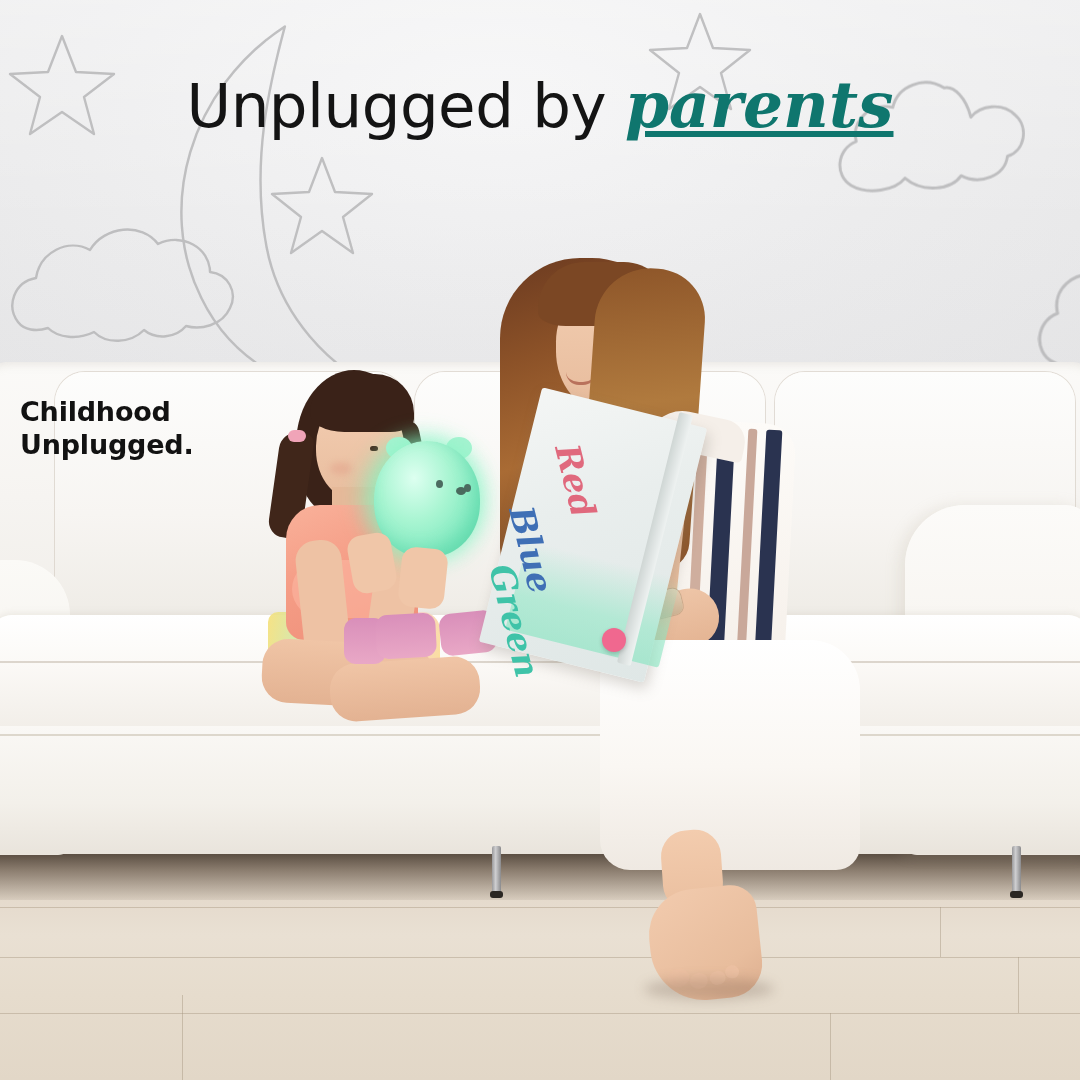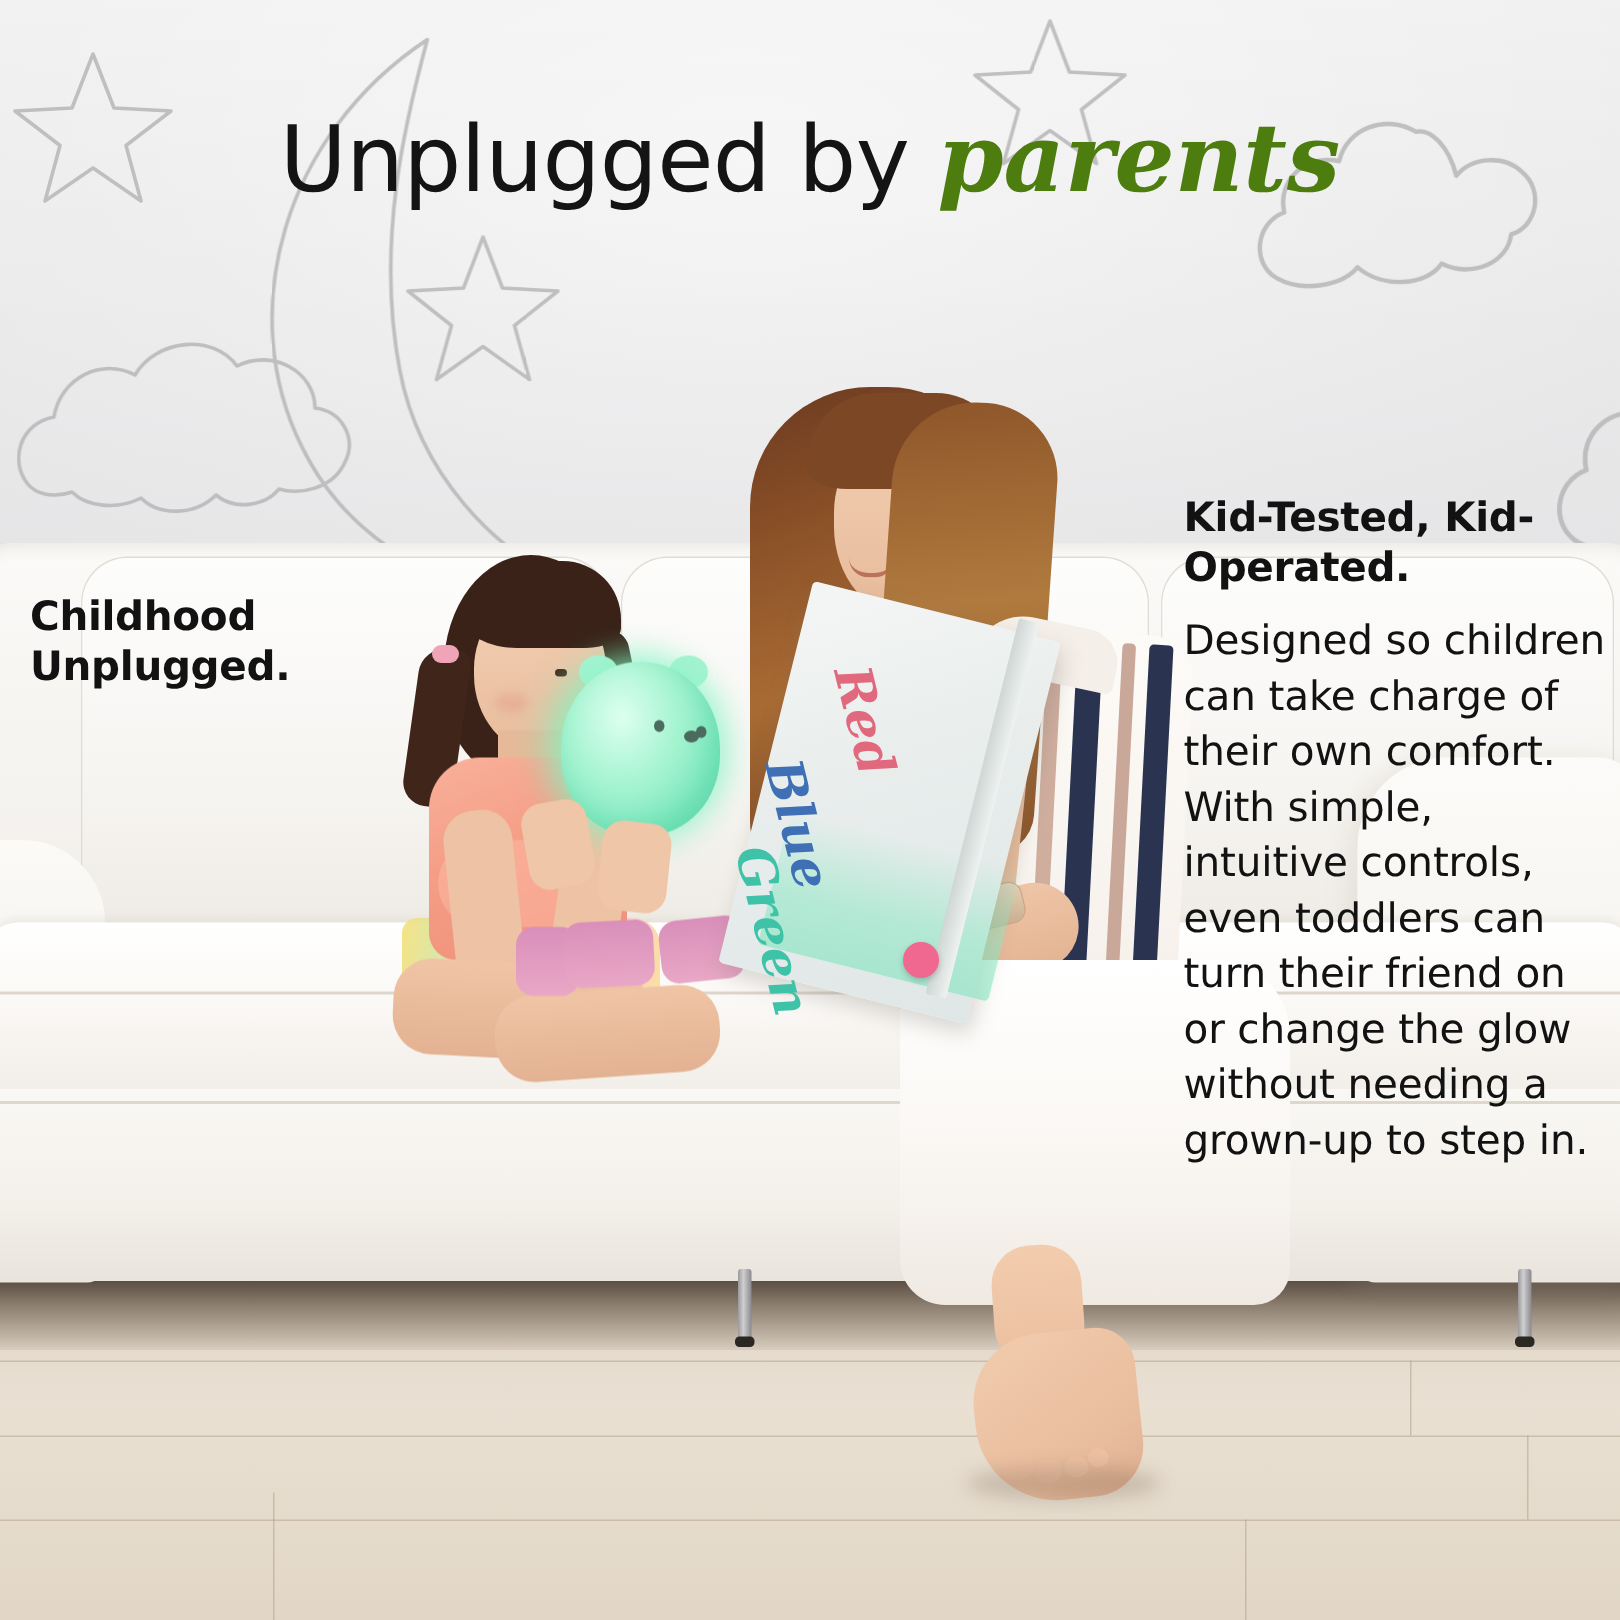--- a/index.html
+++ b/index.html
@@ -168,22 +168,22 @@
     background:linear-gradient(180deg,rgba(150,235,200,0) 0%,rgba(140,232,196,.55) 60%,rgba(130,228,190,.6) 100%);
     transform:rotate(14deg);border-radius:3px;}
 
   
   .headline{
     position:absolute;left:0;top:74px;width:1080px;text-align:center;
     font-size:61px;color:#141414;letter-spacing:-.5px;line-height:1;
     font-family:"DejaVu Sans", sans-serif;font-weight:400;
   }
   .headline .accent{
-    color:#4d7c0f;font-family:"DejaVu Serif", serif;font-style:italic;font-weight:700;
-    font-size:63px;letter-spacing:0;
+    color:#0f766e;font-family:"DejaVu Serif", serif;font-style:italic;font-weight:700;
+    font-size:63px;letter-spacing:0;text-decoration:underline;
   }
   .subhead{
     position:absolute;left:0;top:168px;width:1080px;text-align:center;
     font-size:43px;color:#141414;font-family:"DejaVu Sans", sans-serif;font-weight:400;
   }
   .col{position:absolute;color:#121212;}
   .col h3{
     margin:0 0 14px 0;font-size:27px;font-weight:700;line-height:1.22;
     font-family:"DejaVu Sans", sans-serif;letter-spacing:-.2px;
   }
@@ -325,18 +325,14 @@
   </div>
 
   <div class="headline">
     <span>Unplugged by </span><span class="accent">parents</span>
   </div>
 
   <div class="col col-left">
     <h3>Childhood Unplugged.</h3>
   </div>
 
-  <div class="col col-right">
-    <h3>Kid-Tested, Kid-Operated.</h3>
-    <p>Designed so children can take charge of their own comfort. With simple, intuitive controls, even toddlers can turn their friend on or change the glow without needing a grown-up to step in.</p>
-  </div>
 
 </div>
 
 </body></html>

